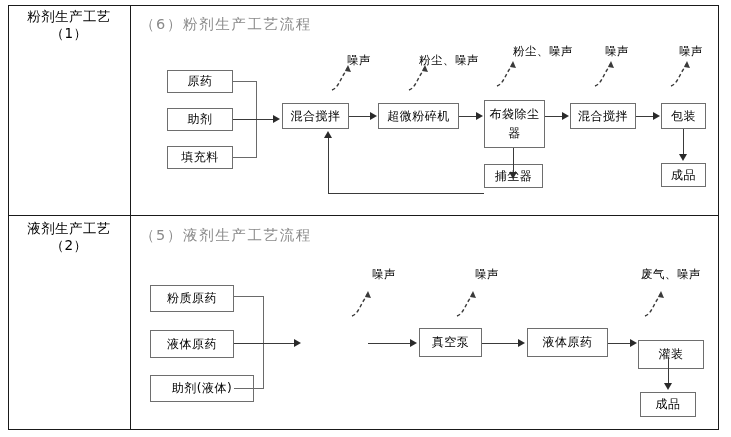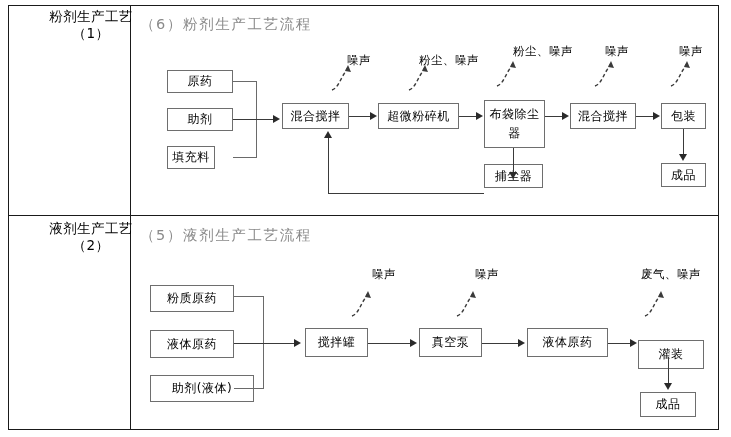--- a/index.html
+++ b/index.html
@@ -24,25 +24,24 @@
     position:absolute;left:130px;top:5px;width:0;height:210px;
     border-left:1px solid #1a1a1a;
   }
   .col-divider-2{
     position:absolute;left:130px;top:216px;width:0;height:214px;
     border-left:1px solid #1a1a1a;
   }
 
   
   .lcell{
-    position:absolute;left:24px;width:118px;
+    position:absolute;left:10px;width:118px;
     text-align:center;color:#000;
     font-size:13.5px;line-height:17px;
     letter-spacing:0.4px;
-    padding-left:8px;
   }
   .lcell .l1{display:block;white-space:nowrap;}
   .lcell .l2{display:block;}
   #lcell-1{top:8px;}
   #lcell-2{top:220px;}
 
   
   .sec-title{
     position:absolute;color:#8a8a8a;
     font-size:14.5px;letter-spacing:1.6px;white-space:nowrap;
@@ -113,21 +112,21 @@
   <div class="lcell" id="lcell-2">
     <span class="l1">液剂生产工艺</span>
     <span class="l2">（2）</span>
   </div>
 
   <div class="sec-title" id="title-1">（6）粉剂生产工艺流程</div>
   <div class="sec-title" id="title-2">（5）液剂生产工艺流程</div>
 
   <div class="box" style="left:167px;top:70px;width:66px;height:23px;">原药</div>
   <div class="box" style="left:167px;top:108px;width:66px;height:23px;">助剂</div>
-  <div class="box" style="left:167px;top:146px;width:48px;height:23px;">填充料</div>
+  <div class="box" style="left:167px;top:146px;width:66px;height:23px;">填充料</div>
 
   <div class="hline thin" style="left:233px;top:81px;width:23px;"></div>
   <div class="hline thin" style="left:233px;top:157px;width:23px;"></div>
   <div class="vline thin" style="left:256px;top:81px;height:77px;"></div>
   <div class="hline" style="left:233px;top:119px;width:42px;"></div>
   <div class="arrow-r" style="left:273px;top:115px;"></div>
 
   <div class="box" style="left:282px;top:103px;width:67px;height:26px;">混合搅拌</div>
   <div class="box" style="left:378px;top:103px;width:81px;height:26px;">超微粉碎机</div>
   <div class="box two-line" style="left:484px;top:100px;width:61px;height:48px;">布袋除尘器</div>
@@ -189,21 +188,20 @@
   <div class="box" style="left:150px;top:285px;width:84px;height:27px;">粉质原药</div>
   <div class="box" style="left:150px;top:330px;width:84px;height:28px;">液体原药</div>
   <div class="box" style="left:150px;top:375px;width:104px;height:27px;">助剂(液体)</div>
 
   <div class="hline thin" style="left:234px;top:296px;width:29px;"></div>
   <div class="hline thin" style="left:234px;top:388px;width:29px;"></div>
   <div class="vline thin" style="left:263px;top:296px;height:93px;"></div>
   <div class="hline" style="left:234px;top:343px;width:62px;"></div>
   <div class="arrow-r" style="left:294px;top:339px;"></div>
 
-  <div class="box" style="left:305px;top:328px;width:63px;height:29px;">搅拌罐</div>
   <div class="box" style="left:419px;top:328px;width:63px;height:29px;">真空泵</div>
   <div class="box" style="left:527px;top:328px;width:81px;height:29px;">液体原药</div>
   <div class="box" style="left:638px;top:328px;width:66px;height:29px;margin-top:12px;">灌装</div>
   <div class="box" style="left:640px;top:392px;width:56px;height:25px;">成品</div>
 
   <div class="hline" style="left:368px;top:343px;width:43px;"></div>
   <div class="arrow-r" style="left:410px;top:339px;"></div>
 
   <div class="hline" style="left:482px;top:343px;width:37px;"></div>
   <div class="arrow-r" style="left:518px;top:339px;"></div>

